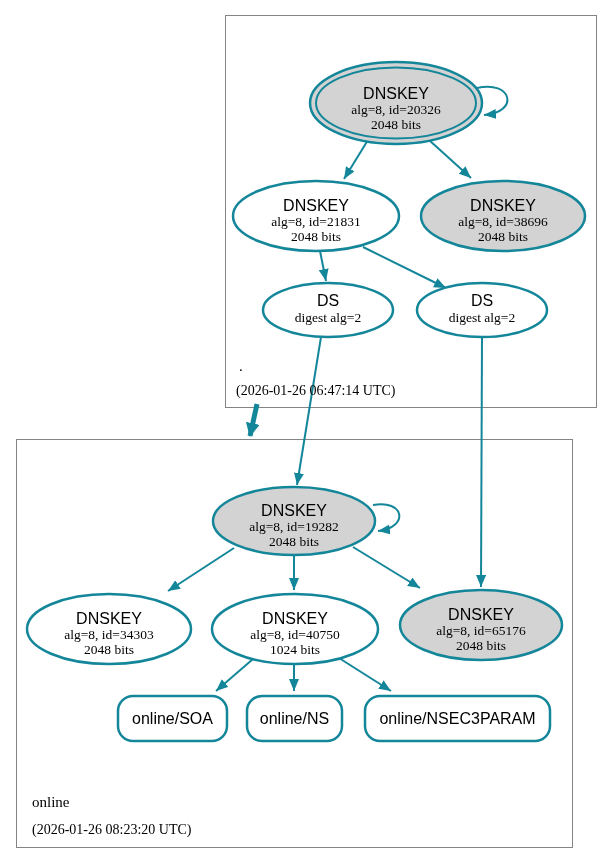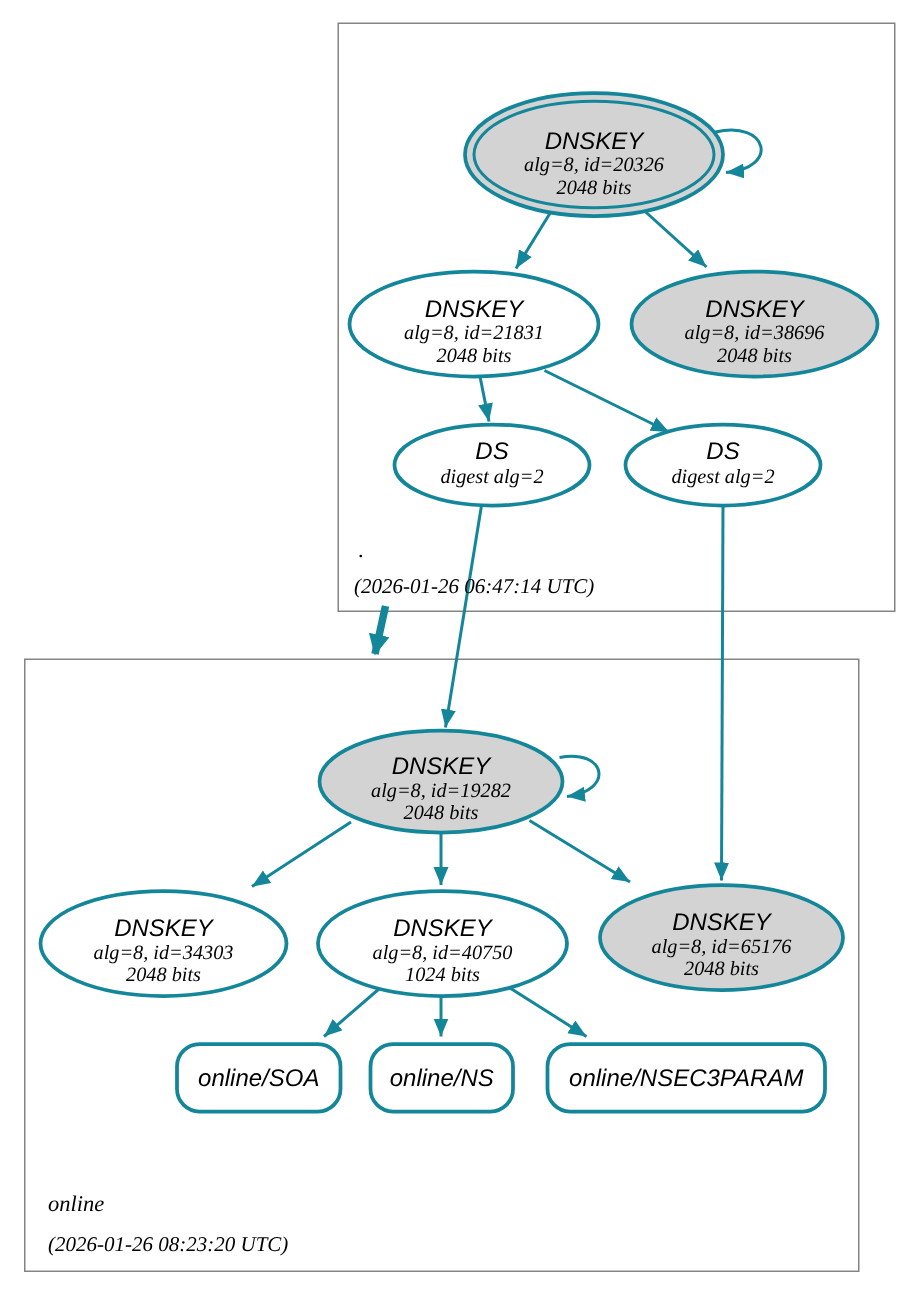--- a/index.html
+++ b/index.html
@@ -1,16 +1,16 @@
 <!DOCTYPE html>
 <html><head>
 <meta charset="utf-8">
 <style>
   html, body { margin: 0; padding: 0; background: #ffffff; }
-  .stage { width: 612px; height: 865px; position: relative; background: #ffffff; font-style: italic; }
+  .stage { width: 612px; height: 865px; position: relative; background: #ffffff; }
   svg { display: block; }
   .cluster { fill: none; stroke: #848484; stroke-width: 1; }
   .edge { fill: none; stroke: #14869a; stroke-width: 2; }
   .edge-thick { fill: none; stroke: #14869a; stroke-width: 5; }
   .node-gray { fill: #d3d3d3; stroke: #14869a; stroke-width: 2.5; }
   .node-white { fill: #ffffff; stroke: #14869a; stroke-width: 2.5; }
   .node-inner { fill: none; stroke: #14869a; stroke-width: 2; }
   .rrset { fill: #ffffff; stroke: #14869a; stroke-width: 2.5; }
   .nt { font-family: "Liberation Sans", sans-serif; font-size: 16px; fill: #000; text-anchor: middle; }
   .nd { font-family: "Liberation Serif", serif; font-size: 13.5px; fill: #000; text-anchor: middle; }

